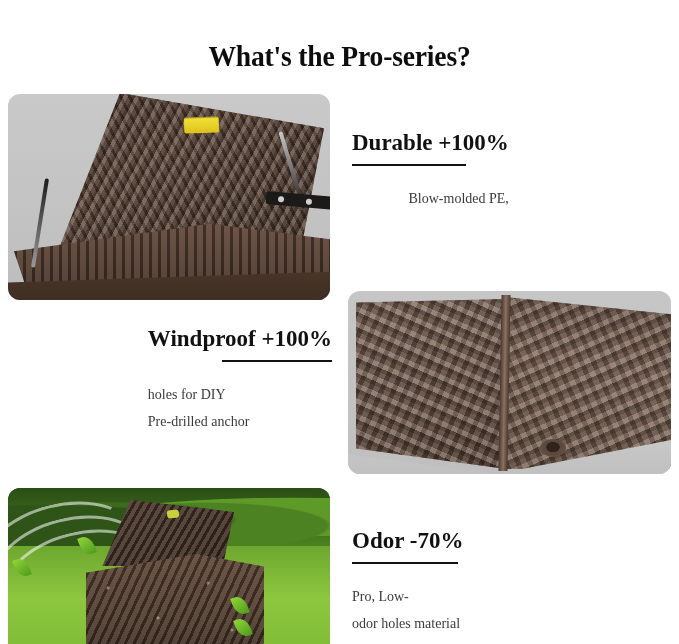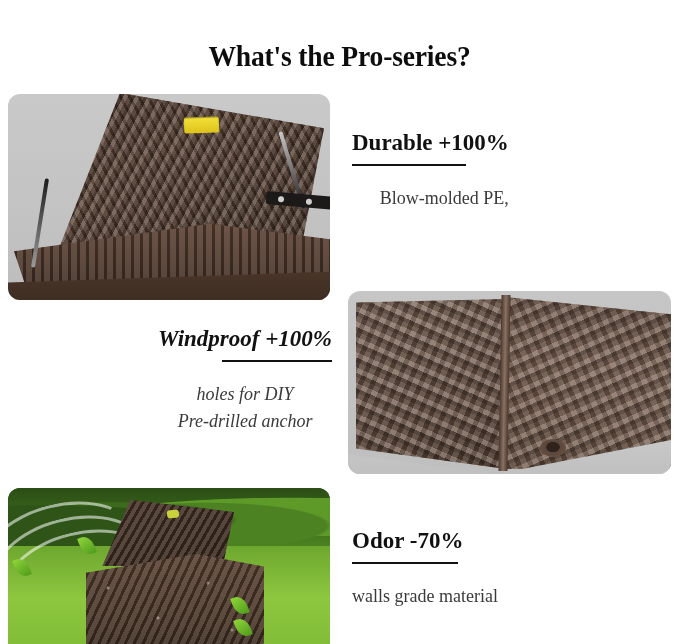--- a/index.html
+++ b/index.html
@@ -38,31 +38,31 @@
     white-space:nowrap;
   }
   .feature .rule{
     height:2px;
     background:#111111;
     margin-top:6px;
   }
   .feature .body{
     font-family:"Liberation Serif", serif;
     font-weight:normal;
-    font-size:18px;
+    font-size:14px;
     line-height:27px;
     color:#3a3a3a;
     margin-top:19px;
   }
   .feature .body div{white-space:nowrap;}
 
   #feat-durable{left:352px;top:92px;text-align:right;}
   #feat-durable .rule{width:114px;}
 
-  #feat-windproof{right:347px;top:288px;text-align:center;font-style:italic;}
+  #feat-windproof{right:347px;top:288px;text-align:left;}
   #feat-windproof .rule{width:110px;margin-left:auto;}
 
   #feat-odor{left:352px;top:490px;text-align:left;}
   #feat-odor .rule{width:106px;}
 
   
   .photo{
     position:absolute;
     border-radius:12px;
     overflow:hidden;
@@ -288,17 +288,18 @@
     <div class="leaf l2"></div>
     <div class="leaf l3"></div>
     <div class="leaf l4"></div>
     <div class="leaf l5"></div>
   </div>
 
   <div class="feature" id="feat-odor">
     <div class="headline">Odor -70%</div>
     <div class="rule"></div>
     <div class="body">
-      <div>walls grade material</div>
+      <div>Pro, Low-</div>
+      <div>odor holes material</div>
     </div>
   </div>
 
 </div>
 
 </body></html>

